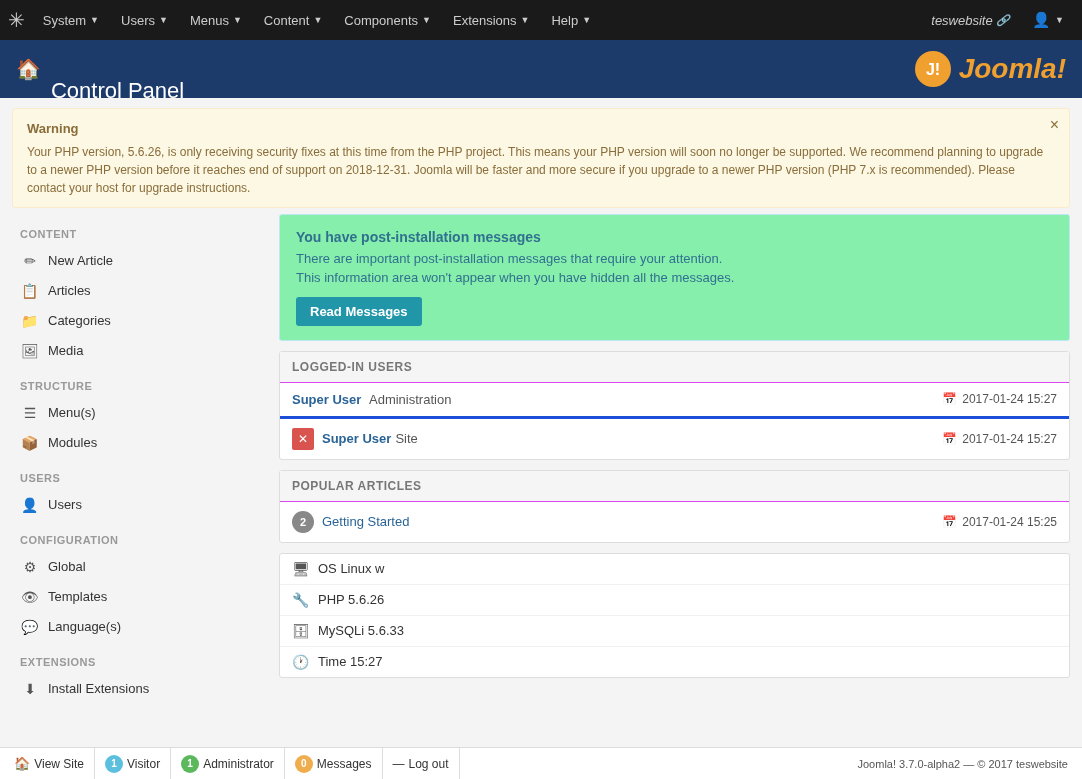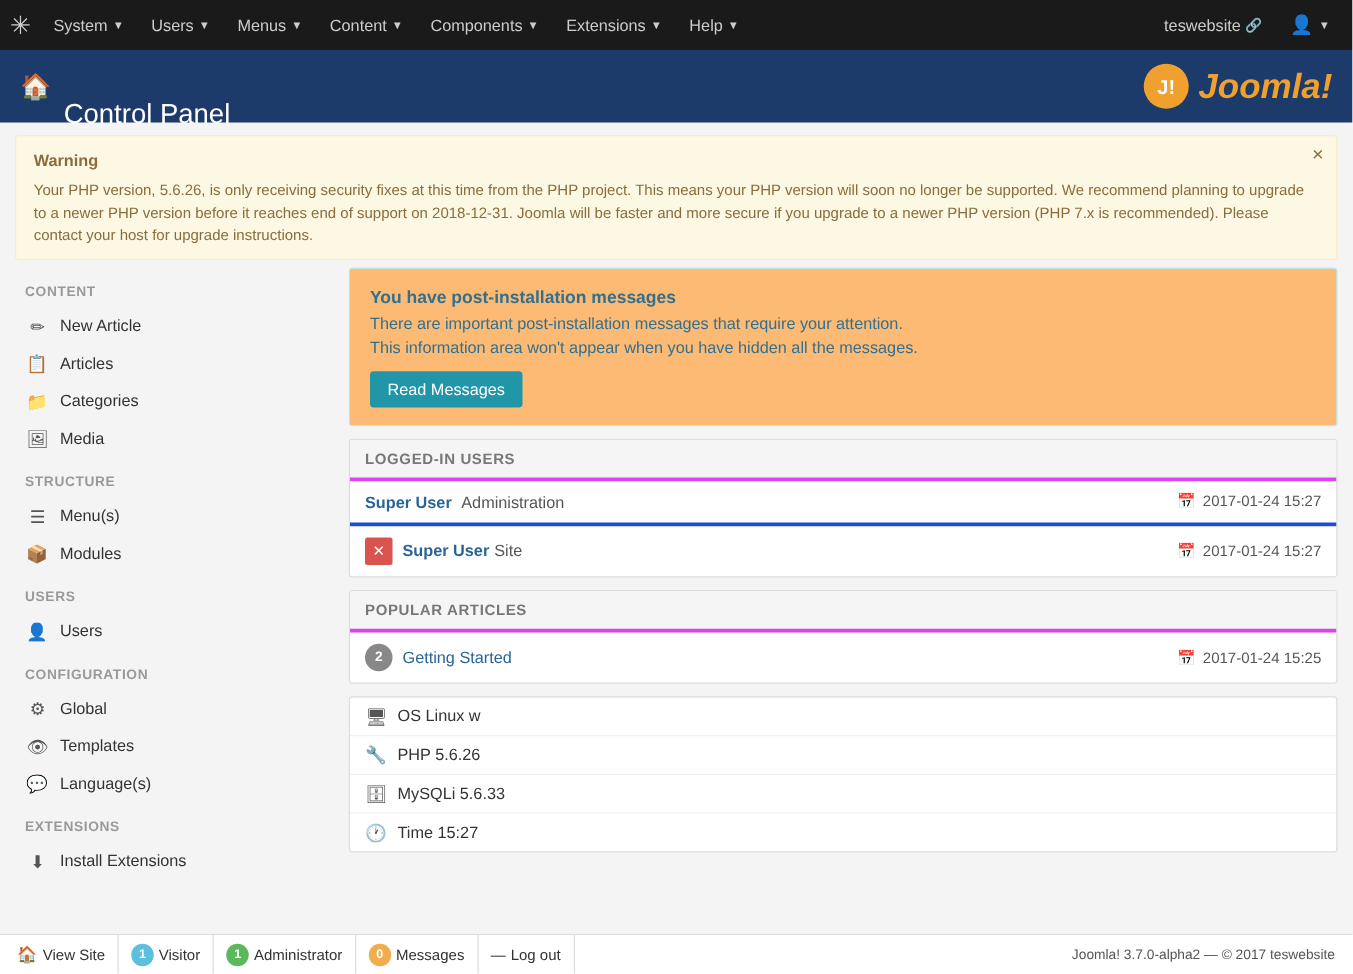--- a/index.html
+++ b/index.html
@@ -91,49 +91,50 @@
       border-radius: 2px;
       font-size: 13px;
     }
     .sidebar-item .s-icon { width: 20px; text-align: center; font-size: 14px; color: #555; }
 
     
     .main-content { flex: 1; }
 
     
     .post-install-box {
-      background: #fdba74;
+      background: #86efac;
       border: 1px solid #bce8f1;
       border-radius: 3px;
       padding: 14px 16px;
       margin-bottom: 10px;
     }
     .post-install-box .pi-title { font-weight: bold; color: #31708f; font-size: 14px; margin-bottom: 6px; }
     .post-install-box .pi-text { color: #31708f; font-size: 13px; margin-bottom: 4px; }
     .read-messages-btn {
       background: #2196a8;
       color: #fff;
       border: none;
       padding: 7px 14px;
       border-radius: 3px;
       cursor: pointer;
       font-size: 13px;
       margin-top: 8px;
+      font-weight: bold;
     }
 
     
     .section-box {
       background: #fff;
       border: 1px solid #ddd;
       border-radius: 3px;
       margin-bottom: 10px;
     }
     .section-header {
       background: #f5f5f5;
-      border-bottom: 3px solid #d946ef;
+      border-bottom: 1px solid #d946ef;
       padding: 8px 12px;
       font-size: 12px;
       font-weight: bold;
       color: #777;
       text-transform: uppercase;
       letter-spacing: 0.5px;
     }
     .section-row {
       display: flex;
       align-items: center;
@@ -246,21 +247,21 @@
   </div>
   <div class="nav-item">
     <span>Extensions</span>
     <span class="arrow">▼</span>
   </div>
   <div class="nav-item">
     <span>Help</span>
     <span class="arrow">▼</span>
   </div>
   <div class="nav-spacer"></div>
-  <div class="nav-item" style="color:#ccc;">
+  <div class="nav-item" style="color:#ccc;font-style:italic;">
     <span>teswebsite</span>
     <span style="font-size:11px;">🔗</span>
   </div>
   <div class="nav-item">
     <span style="font-size:15px;">👤</span>
     <span class="arrow">▼</span>
   </div>
 </div>
 
 <div class="header-bar">

